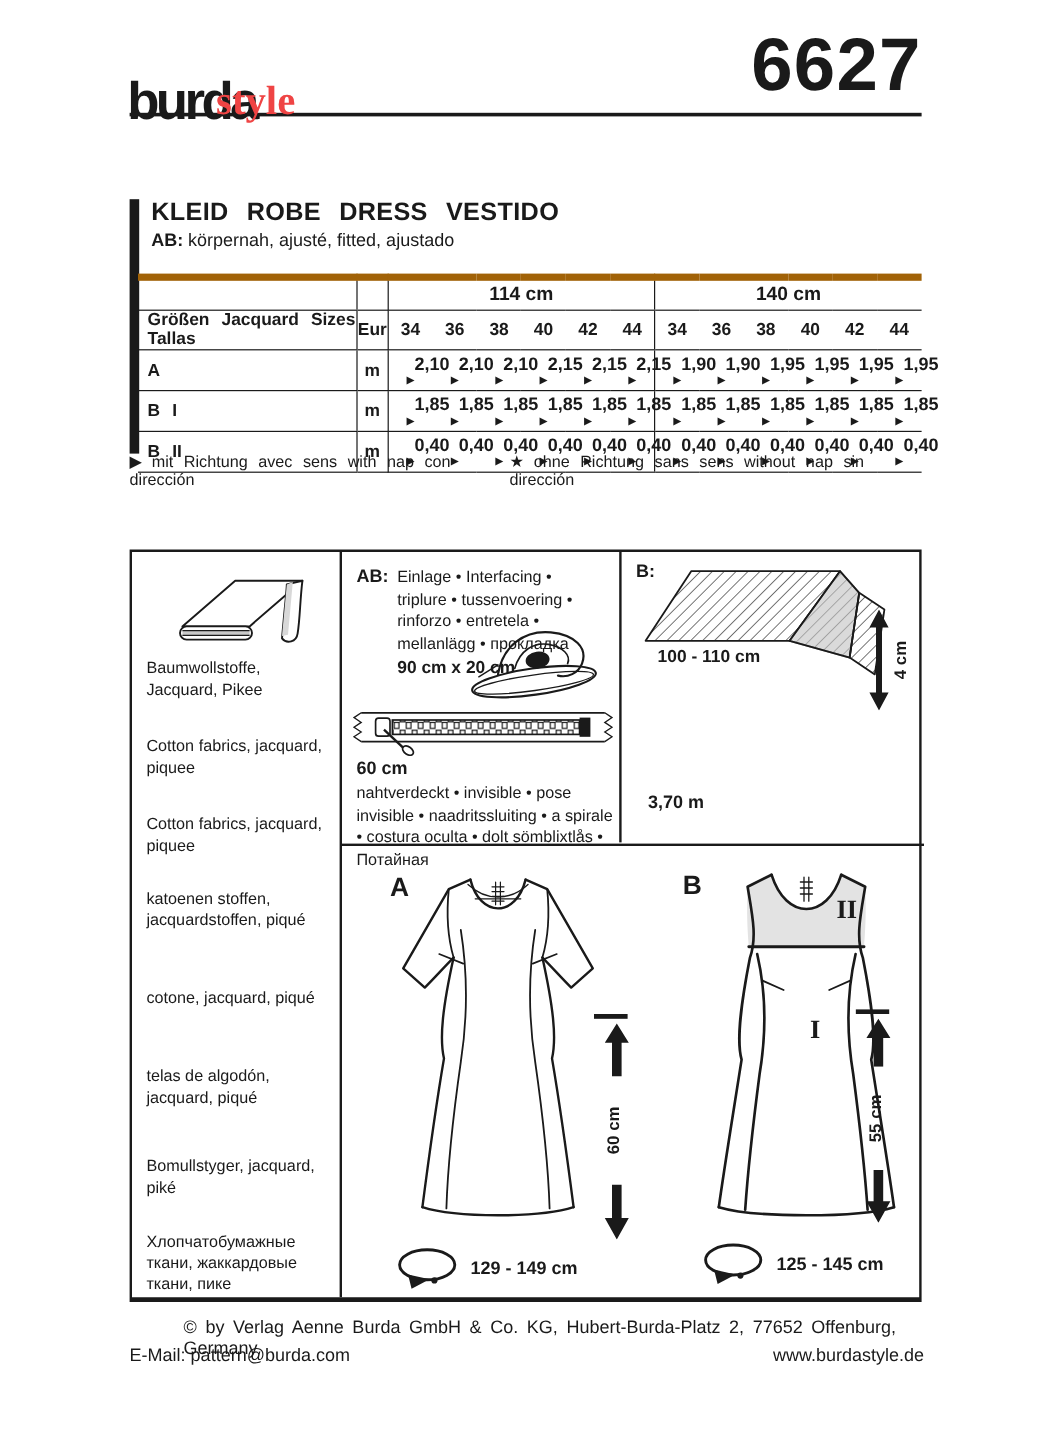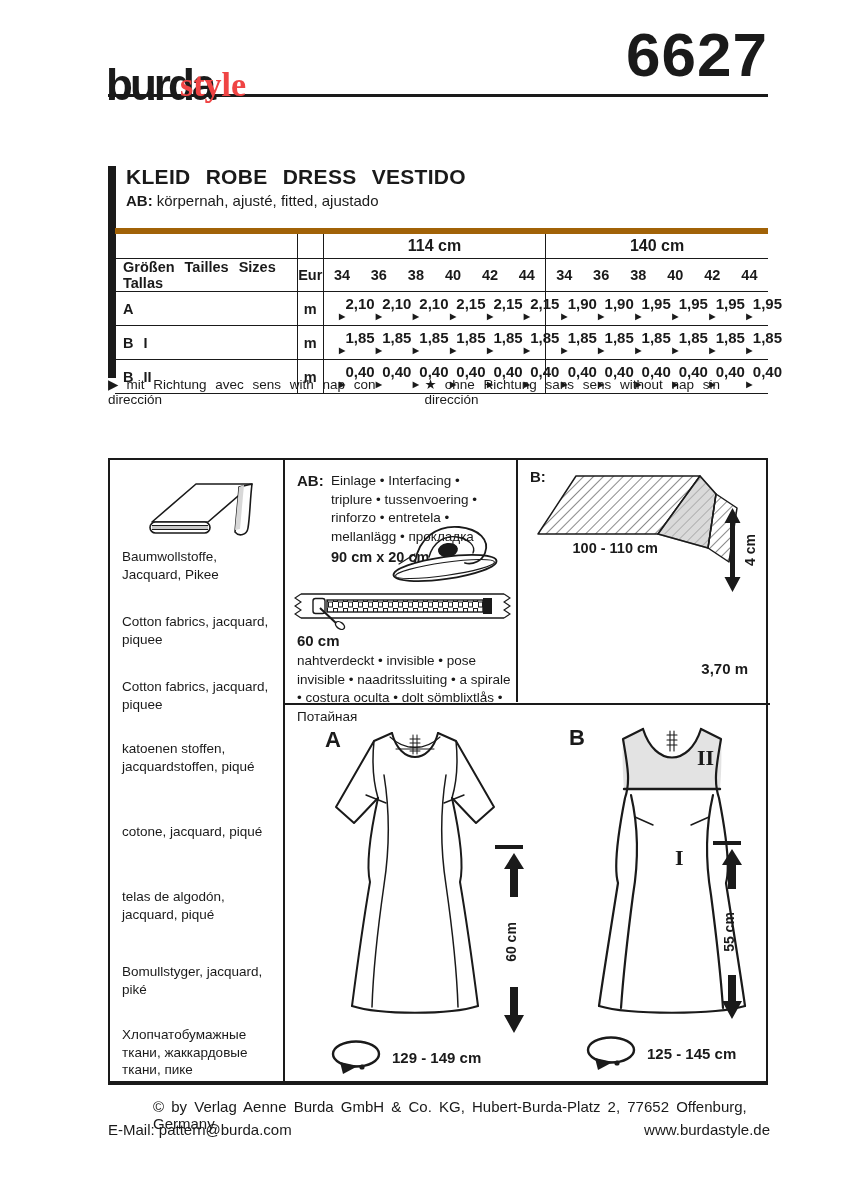--- a/index.html
+++ b/index.html
@@ -53,21 +53,21 @@
            border-bottom:2.5px solid #1a1a1a;box-sizing:border-box;}
   .mid-col{position:absolute;left:0;top:0;width:233px;height:242px;
            border-right:2.5px solid #1a1a1a;box-sizing:border-box;}
   .right-col{position:absolute;left:233px;top:0;width:252px;height:242px;}
   .dress-area{position:absolute;left:0;top:245px;width:485px;height:380px;}
 
   .fabric-item{position:absolute;left:12px;width:155px;font-size:13.5px;line-height:1.3;}
   .small-multilang{font-size:13.5px;line-height:1.38;}
   .bold-dim{font-weight:bold;font-size:14.5px;}
   .ab-label,.b-label{font-weight:bold;font-size:15px;}
-  .center{text-align:right;}
+  .center{text-align:left;}
   .rot{transform:rotate(-90deg);transform-origin:center;white-space:nowrap;
        font-weight:bold;font-size:14px;}
 
   .view-label{font-weight:bold;font-size:22px;}
   .arrow-col{display:flex;flex-direction:column;align-items:center;justify-content:space-between;}
   .hem-row{display:flex;align-items:center;gap:10px;}
   .hem-label{font-weight:bold;font-size:15px;white-space:nowrap;}
 
   
   .footer-copy{left:109px;top:1098px;width:662px;font-size:15px;word-spacing:3px;margin-left:44px;}
@@ -110,21 +110,21 @@
           <col style="width: 37px;">
         </colgroup>
         <tbody>
           <tr class="grp">
             <td class="lbl"></td>
             <td class="eur"></td>
             <td colspan="6">114 cm</td>
             <td colspan="6" class="gsp">140 cm</td>
           </tr>
           <tr class="hdr">
-            <td class="lbl">Größen Tailles Sizes Tallas</td>
+            <td class="lbl">Größen Jacquard Sizes Tallas</td>
             <td class="eur">Eur</td>
             <td>34</td>
             <td>36</td>
             <td>38</td>
             <td>40</td>
             <td>42</td>
             <td>44</td>
             <td class="gsp">34</td>
             <td>36</td>
             <td>38</td>

